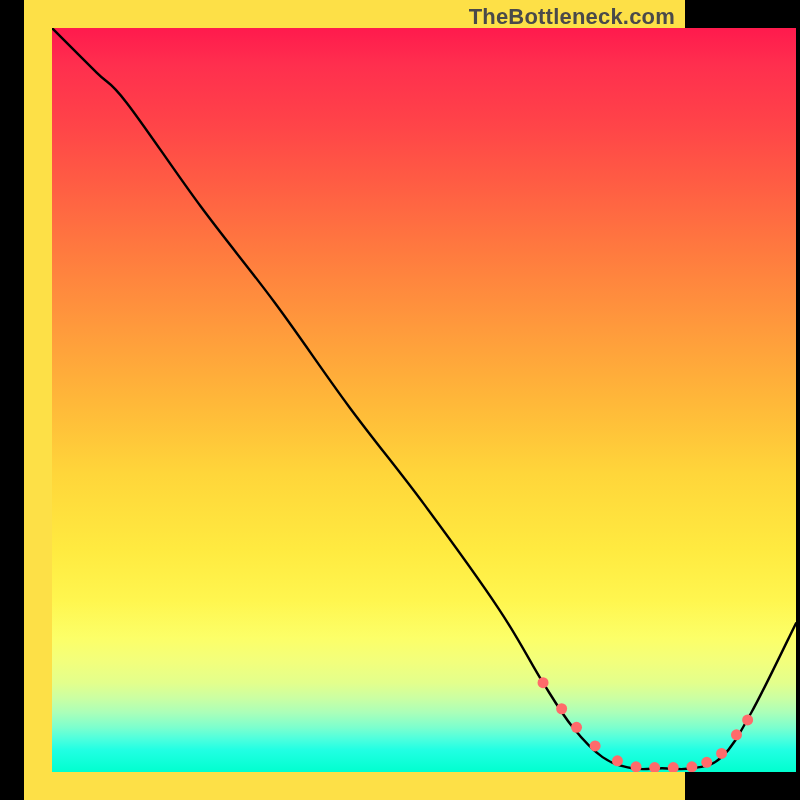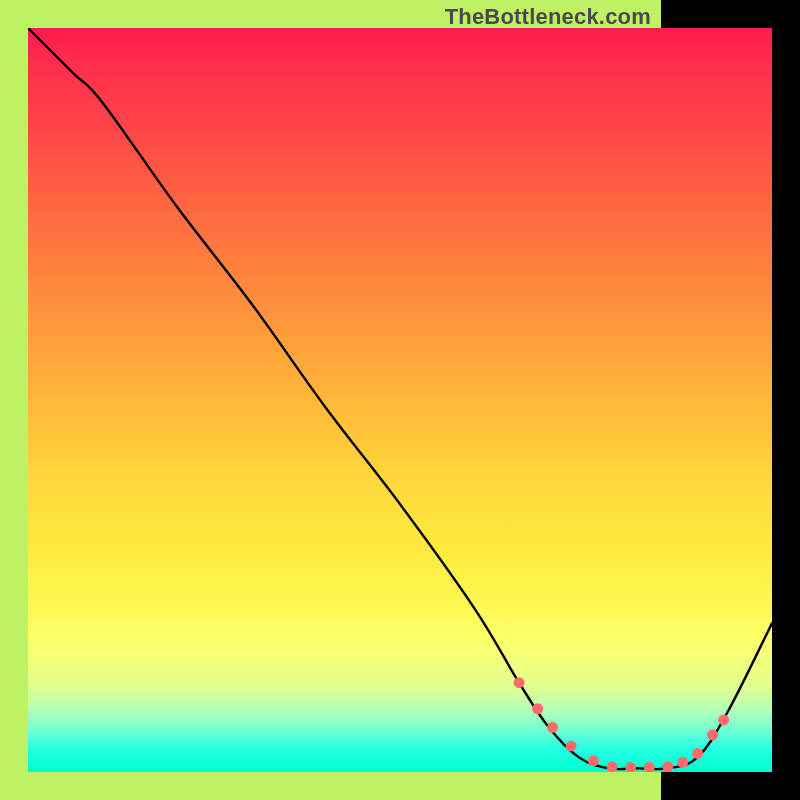--- a/index.html
+++ b/index.html
@@ -8,21 +8,22 @@
     width: 800px;
     height: 800px;
     background: #000;
     overflow: hidden;
     font-family: Arial, Helvetica, sans-serif;
   }
   .frame {
     position: relative;
     width: 661px;
     height: 800px;
-    background: #bef264;
+    background: #fde047;
+    margin-left: 24px;
   }
   .watermark {
     position: absolute;
     top: 4px;
     right: 10px;
     color: #4a4a4a;
     font-size: 22px;
     font-weight: 600;
     letter-spacing: 0.2px;
     z-index: 50;

